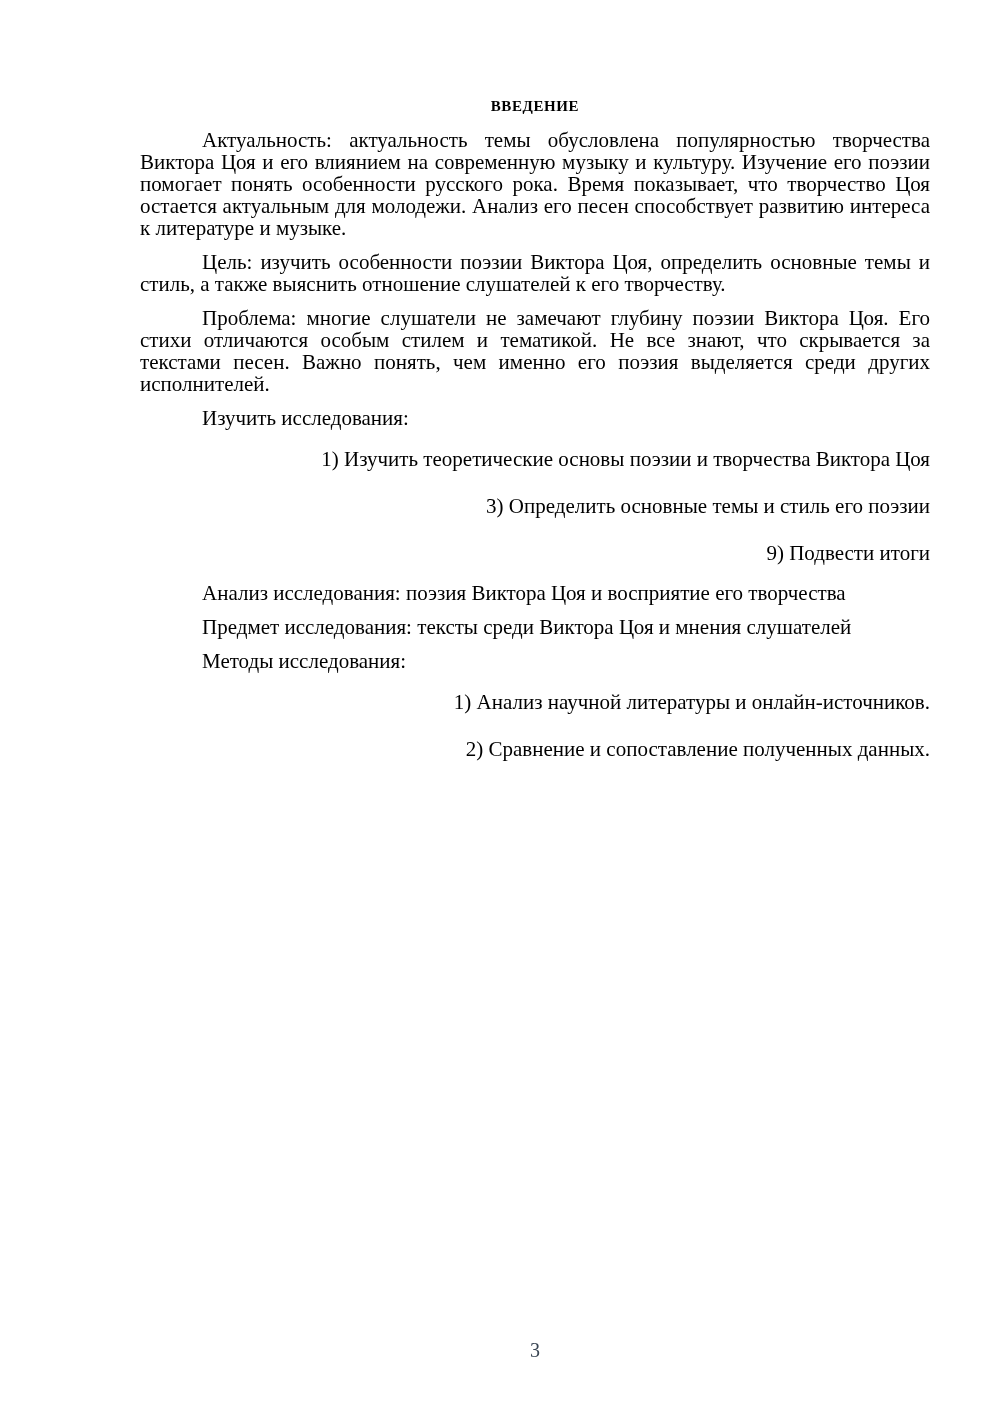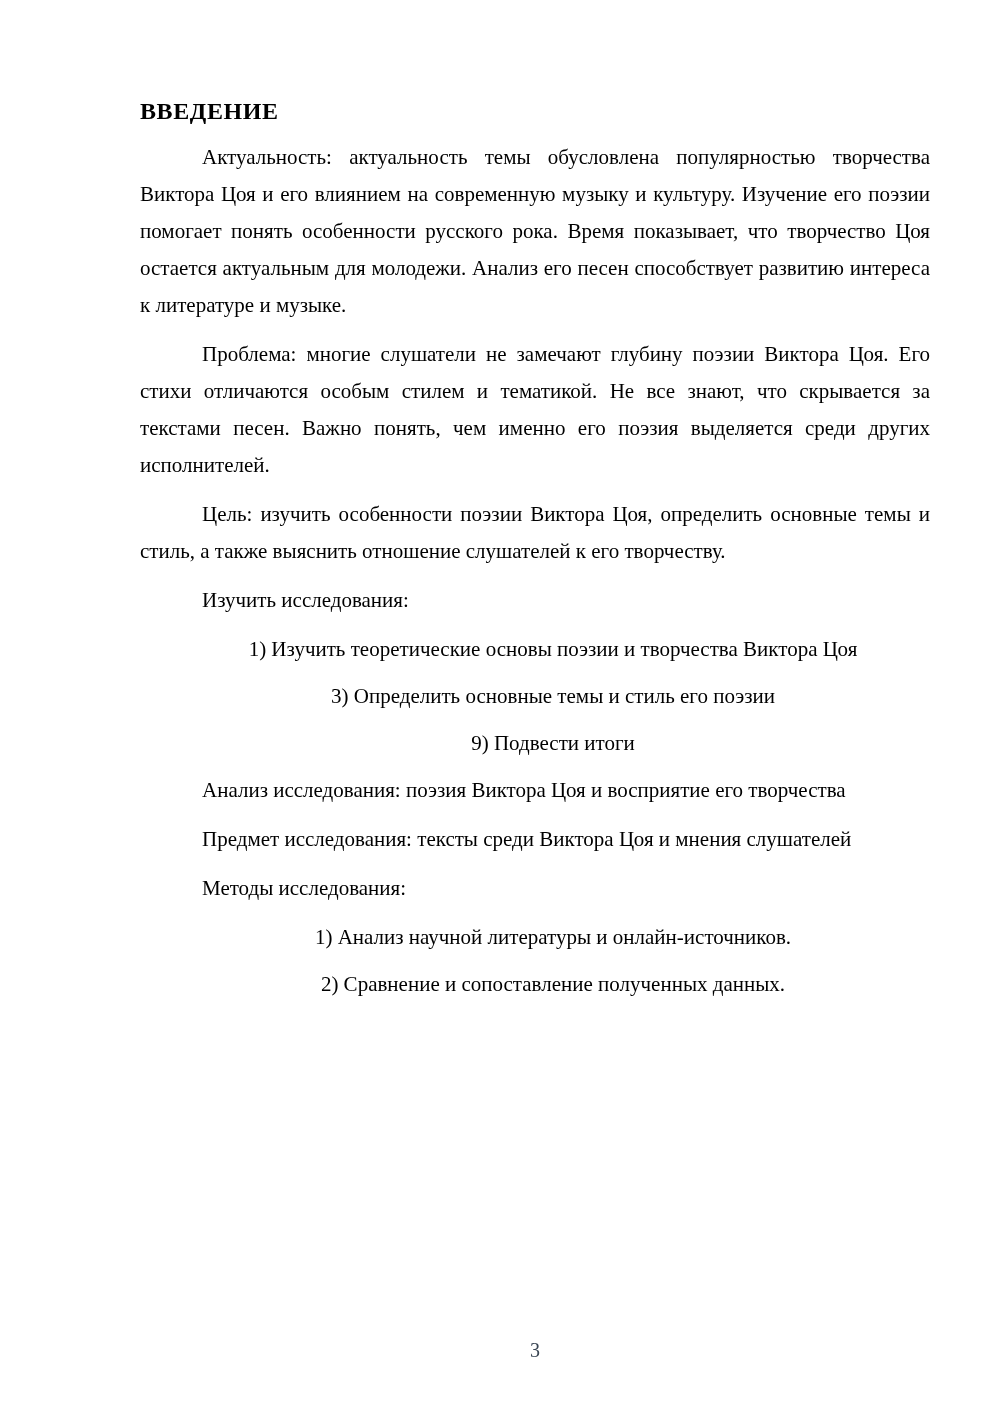--- a/index.html
+++ b/index.html
@@ -15,37 +15,37 @@
     color: #000000;
   }
   .page {
     box-sizing: border-box;
     width: 1000px;
     height: 1414px;
     padding: 98px 70px 0 140px;
     position: relative;
   }
   .title {
-    text-align: left;
+    text-align: center;
     font-weight: bold;
-    font-size: 24px;
+    font-size: 15px;
     letter-spacing: 0.6px;
     margin: 0 0 14px 0;
   }
   .para {
     font-size: 21px;
-    line-height: 37px;
+    line-height: 22px;
     text-align: justify;
     text-indent: 62px;
     margin: 12px 0 0 0;
   }
   .list-item {
     font-size: 21px;
     line-height: 34px;
-    text-align: center;
+    text-align: right;
     margin: 13px 0 0 36px;
   }
   .page-number {
     position: absolute;
     left: 140px;
     right: 70px;
     bottom: 52px;
     text-align: center;
     font-size: 20px;
     color: #3a4654;
@@ -53,23 +53,23 @@
 </style>
 </head>
 <body>
 
 <div class="page">
 
   <h1 class="title">ВВЕДЕНИЕ</h1>
 
   <p class="para">Актуальность: актуальность темы обусловлена популярностью творчества Виктора Цоя и его влиянием на современную музыку и культуру. Изучение его поэзии помогает понять особенности русского рока. Время показывает, что творчество Цоя остается актуальным для молодежи. Анализ его песен способствует развитию интереса к литературе и музыке.</p>
 
+  <p class="para">Цель: изучить особенности поэзии Виктора Цоя, определить основные темы и стиль, а также выяснить отношение слушателей к его творчеству.</p>
+
   <p class="para">Проблема: многие слушатели не замечают глубину поэзии Виктора Цоя. Его стихи отличаются особым стилем и тематикой. Не все знают, что скрывается за текстами песен. Важно понять, чем именно его поэзия выделяется среди других исполнителей.</p>
-
-  <p class="para">Цель: изучить особенности поэзии Виктора Цоя, определить основные темы и стиль, а также выяснить отношение слушателей к его творчеству.</p>
 
   <p class="para">Изучить исследования:</p>
 
   <p class="list-item">1) Изучить теоретические основы поэзии и творчества Виктора Цоя</p>
 
 
   <p class="list-item">3) Определить основные темы и стиль его поэзии</p>
 
 
   <p class="list-item">9) Подвести итоги</p>

